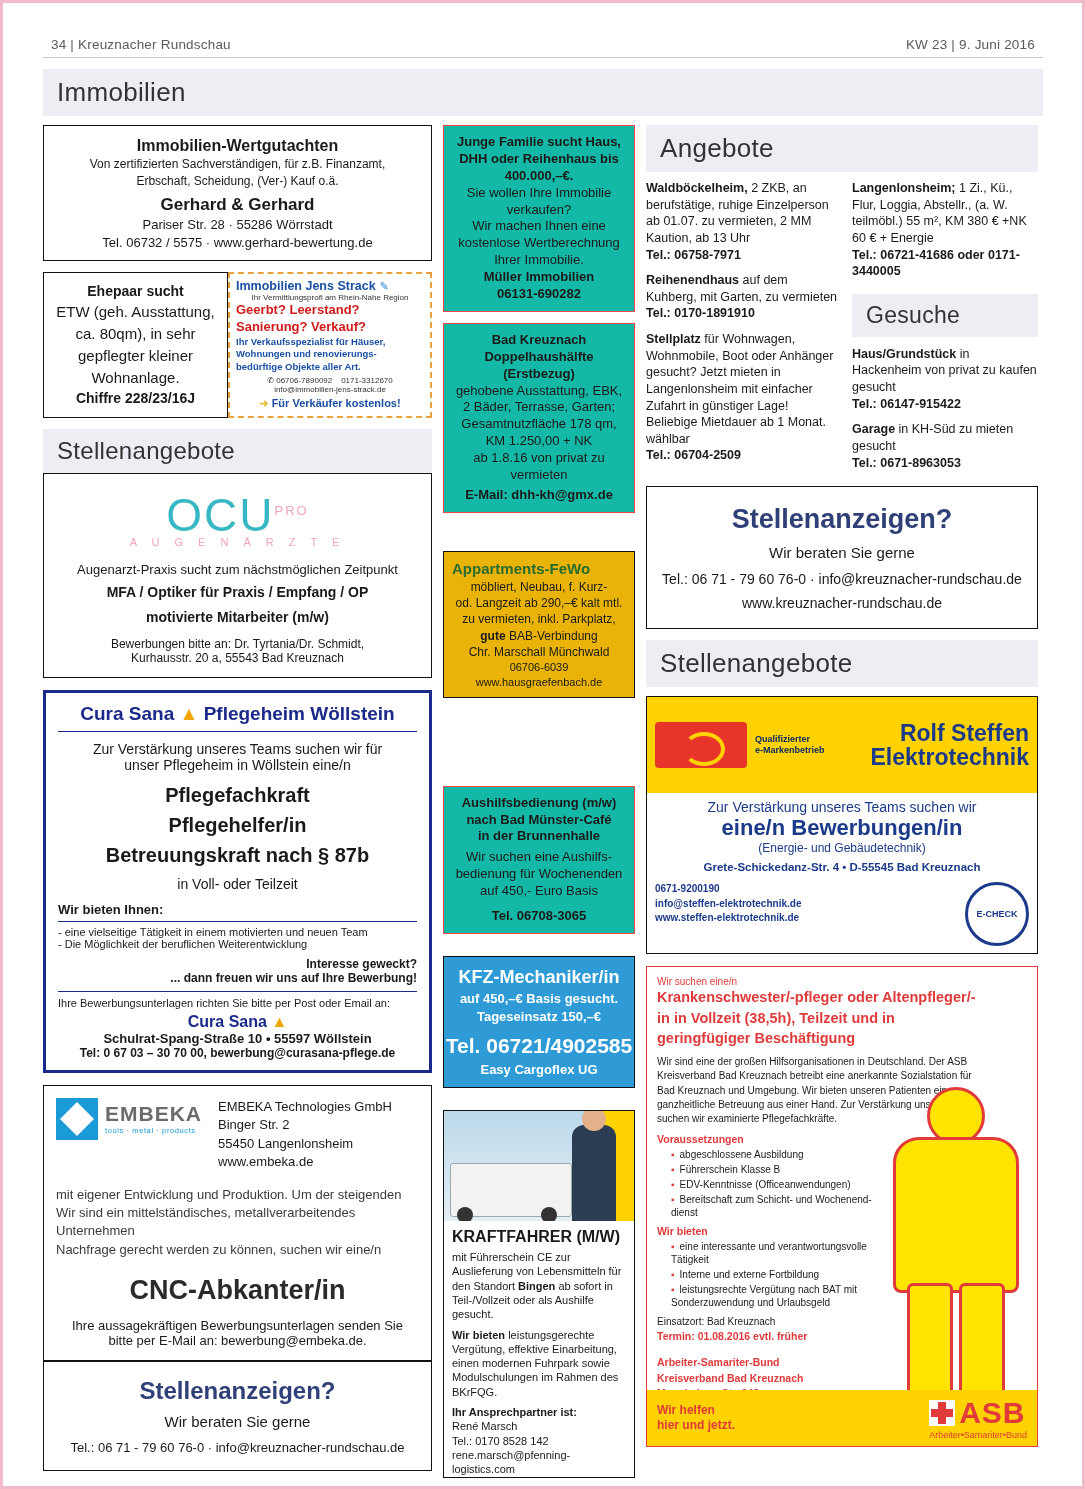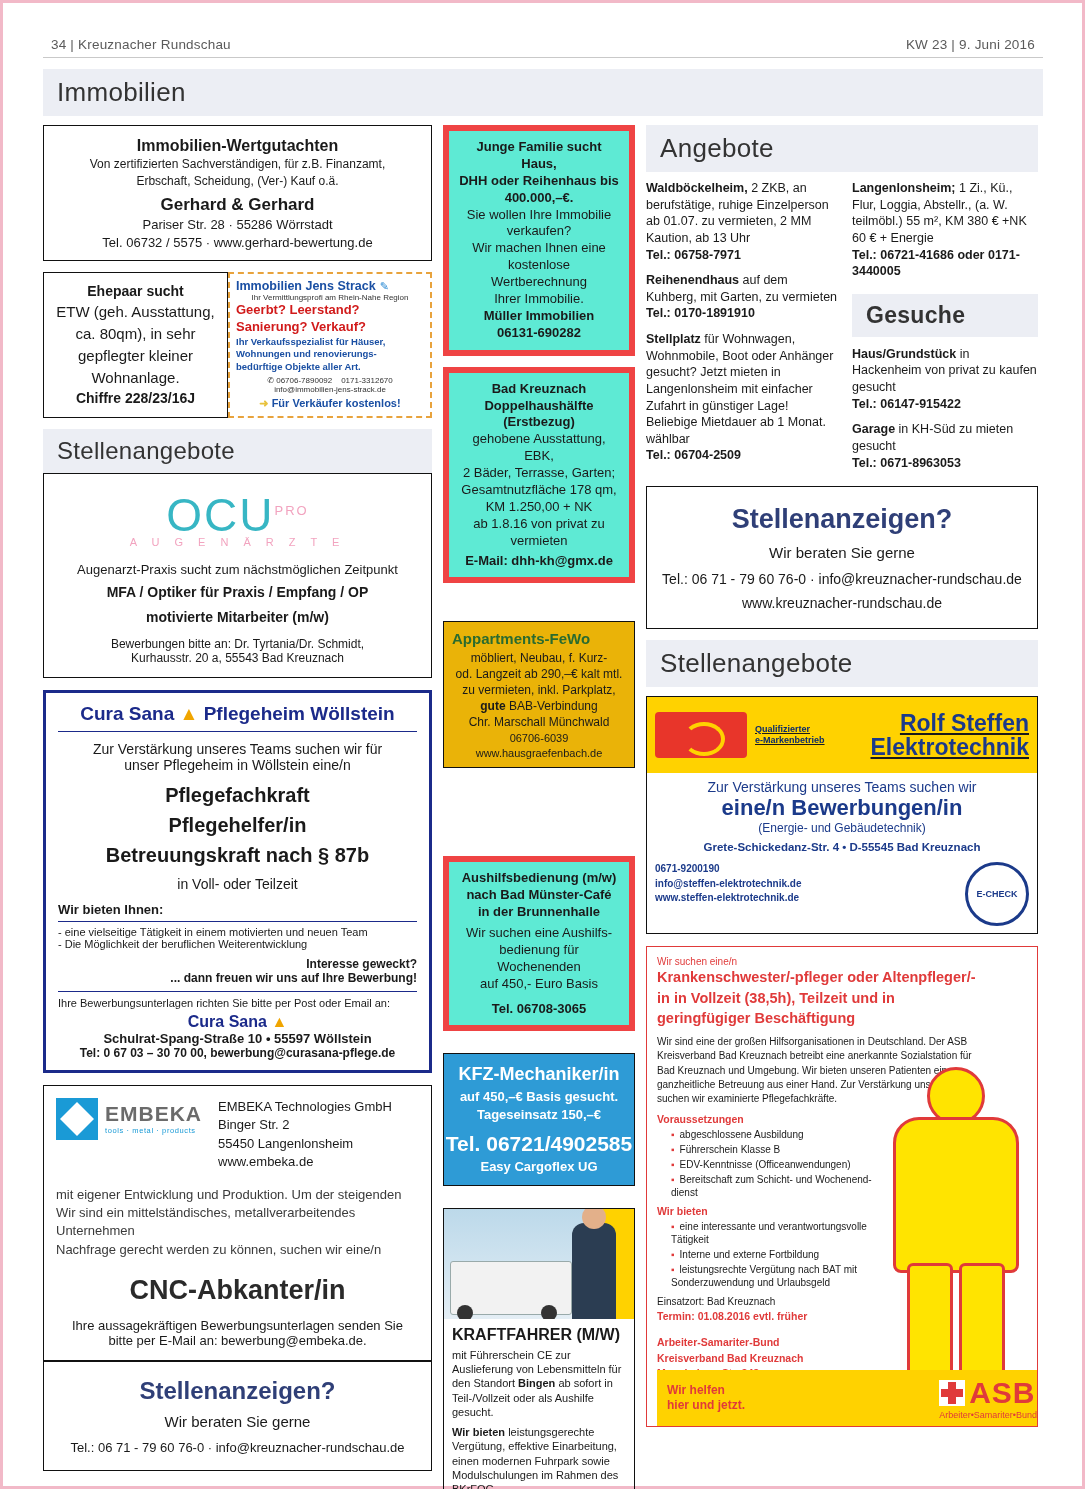--- a/index.html
+++ b/index.html
@@ -25,21 +25,21 @@
   .pagehead .right{letter-spacing:.2px;}
   
   .band{background:#eceef4;margin-top:11px;padding:8px 14px;}
   .band h2{margin:0;font-weight:400;font-size:26px;color:#333;letter-spacing:.3px;}
   .band.small h2{font-size:24px;}
   
   .cols{display:flex;gap:11px;margin-top:9px;align-items:flex-start;}
   .col1{width:389px;}
   .col2{width:192px;}
   .col3{width:392px;}
-  .box{border:6px solid #ef4444;box-sizing:border-box;margin-bottom:11px;background:#5eead4;}
+  .box{border:1px solid #ef4444;box-sizing:border-box;margin-bottom:11px;background:#14b8a6;}
   .pad{padding:8px 10px;}
   .c{text-align:center;}
   .b{font-weight:bold;}
   .s11{font-size:11px;}
   .s12{font-size:12px;}
   .s13{font-size:13px;}
   .s14{font-size:14px;}
   .s15{font-size:15px;}
   .s16{font-size:16px;}
   .s18{font-size:14px;}
@@ -88,21 +88,21 @@
   .truck:after{content:"";position:absolute;right:14px;bottom:-7px;width:16px;height:16px;border-radius:50%;background:#333;}
   .man{position:absolute;right:18px;bottom:0;width:44px;height:96px;background:#2b3d52;border-radius:12px 12px 0 0;}
   .man:before{content:"";position:absolute;left:10px;top:-18px;width:24px;height:24px;border-radius:50%;background:#e3b08a;}
   .yellowband{position:absolute;right:0;top:0;width:34px;height:110px;background:#ffd200;}
   
   .twocol{display:flex;gap:14px;}
   .entry{margin-bottom:9px;line-height:1.33;font-size:12.5px;}
   .entry .ttl{font-weight:bold;}
   
   .steffen{border:1px solid #111;}
-  .steffen .top{background:#ffd200;display:flex;align-items:center;padding:14px 8px;text-decoration:underline;}
+  .steffen .top{background:#ffd200;display:flex;align-items:center;padding:24px 8px;}
   .steffen .logo{width:92px;height:46px;background:#e8352a;border-radius:4px;position:relative;margin-right:8px;}
   .steffen .logo:after{content:"";position:absolute;left:28px;top:10px;width:34px;height:26px;border:4px solid #ffd200;border-radius:50%;border-left-color:transparent;}
   .steffen .qual{font-size:9px;color:#0a2a6b;font-weight:bold;line-height:1.3;flex:1;}
   .steffen .name{color:#1b3a8a;font-weight:bold;font-size:23px;text-align:right;line-height:1.05;}
   .steffen .mid{background:#fff;text-align:center;padding:6px 8px;}
   .steffen .mid .l1{color:#1b3a8a;font-size:14px;}
   .steffen .mid .l2{color:#1b3a8a;font-weight:bold;font-size:22px;}
   .steffen .mid .l3{color:#1b3a8a;font-size:12px;}
   .steffen .bot{display:flex;justify-content:space-between;padding:5px 8px 7px;}
   .steffen .bot .addr{font-size:10px;color:#1b3a8a;font-weight:bold;line-height:1.45;}
@@ -371,21 +371,21 @@
             <span class="ttl">Stellplatz</span><span> für Wohnwagen, Wohnmobile, Boot oder Anhänger gesucht? Jetzt mieten in Langenlonsheim mit einfacher Zufahrt in günstiger Lage! Beliebige Mietdauer ab 1 Monat. wählbar</span>
             <div class="b">Tel.: 06704-2509</div>
           </div>
         </div>
         <div style="width:186px;">
           <div class="entry">
             <span class="ttl">Langenlonsheim;</span><span> 1 Zi., Kü., Flur, Loggia, Abstellr., (a. W. teilmöbl.) 55 m², KM 380 € +NK 60 € + Energie</span>
             <div class="b">Tel.: 06721-41686 oder 0171-3440005</div>
           </div>
           <div class="band" style="margin-top:14px;">
-            <h2 style="font-size:23px;font-weight:bold;">Gesuche</h2>
+            <h2 style="font-size:23px;">Gesuche</h2>
           </div>
           <div class="entry" style="margin-top:9px;">
             <span class="ttl">Haus/Grundstück</span><span> in Hackenheim von privat zu kaufen gesucht</span>
             <div class="b">Tel.: 06147-915422</div>
           </div>
           <div class="entry">
             <span class="ttl">Garage</span><span> in KH-Süd zu mieten gesucht</span>
             <div class="b">Tel.: 0671-8963053</div>
           </div>
         </div>
@@ -464,21 +464,21 @@
           <div>Mannheimer Str. 243</div>
           <div>55543 Bad Kreuznach</div>
           <div>www.asb-kh.de</div>
         </div>
         <div class="asbfig">
           <div class="head"></div>
               <div class="body"></div>
               <div class="legl"></div>
               <div class="legr"></div>
         </div>
-        <div class="asbbar" style="position:absolute;left:10px;bottom:0;width:100%;box-sizing:border-box;">
+        <div class="asbbar" style="position:absolute;left:0;bottom:0;width:100%;box-sizing:border-box;">
           <div class="t">
             <div>Wir helfen</div>
             <div>hier und jetzt.</div>
           </div>
           <div style="text-align:right;">
             <div class="asblogo">
               <div class="asbcross"></div>
               <div class="asbtxt">ASB</div>
             </div>
             <div class="asbsub">Arbeiter•Samariter•Bund</div>

